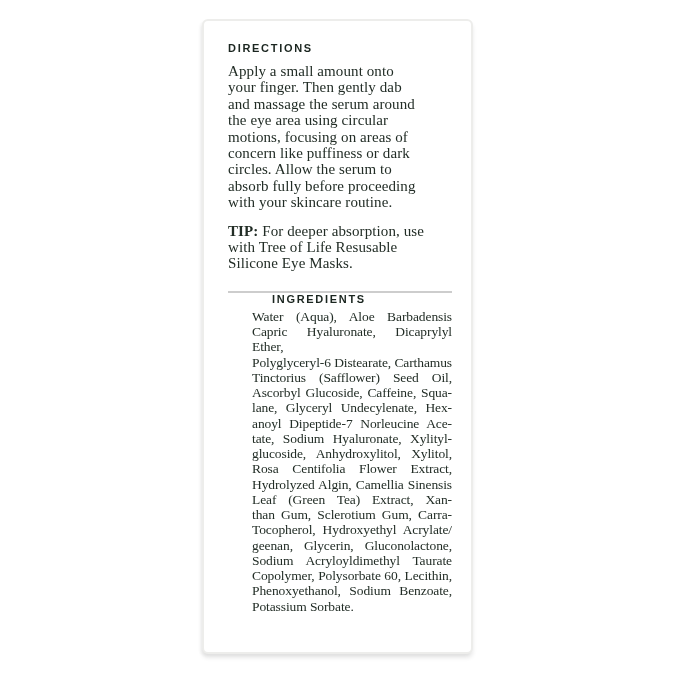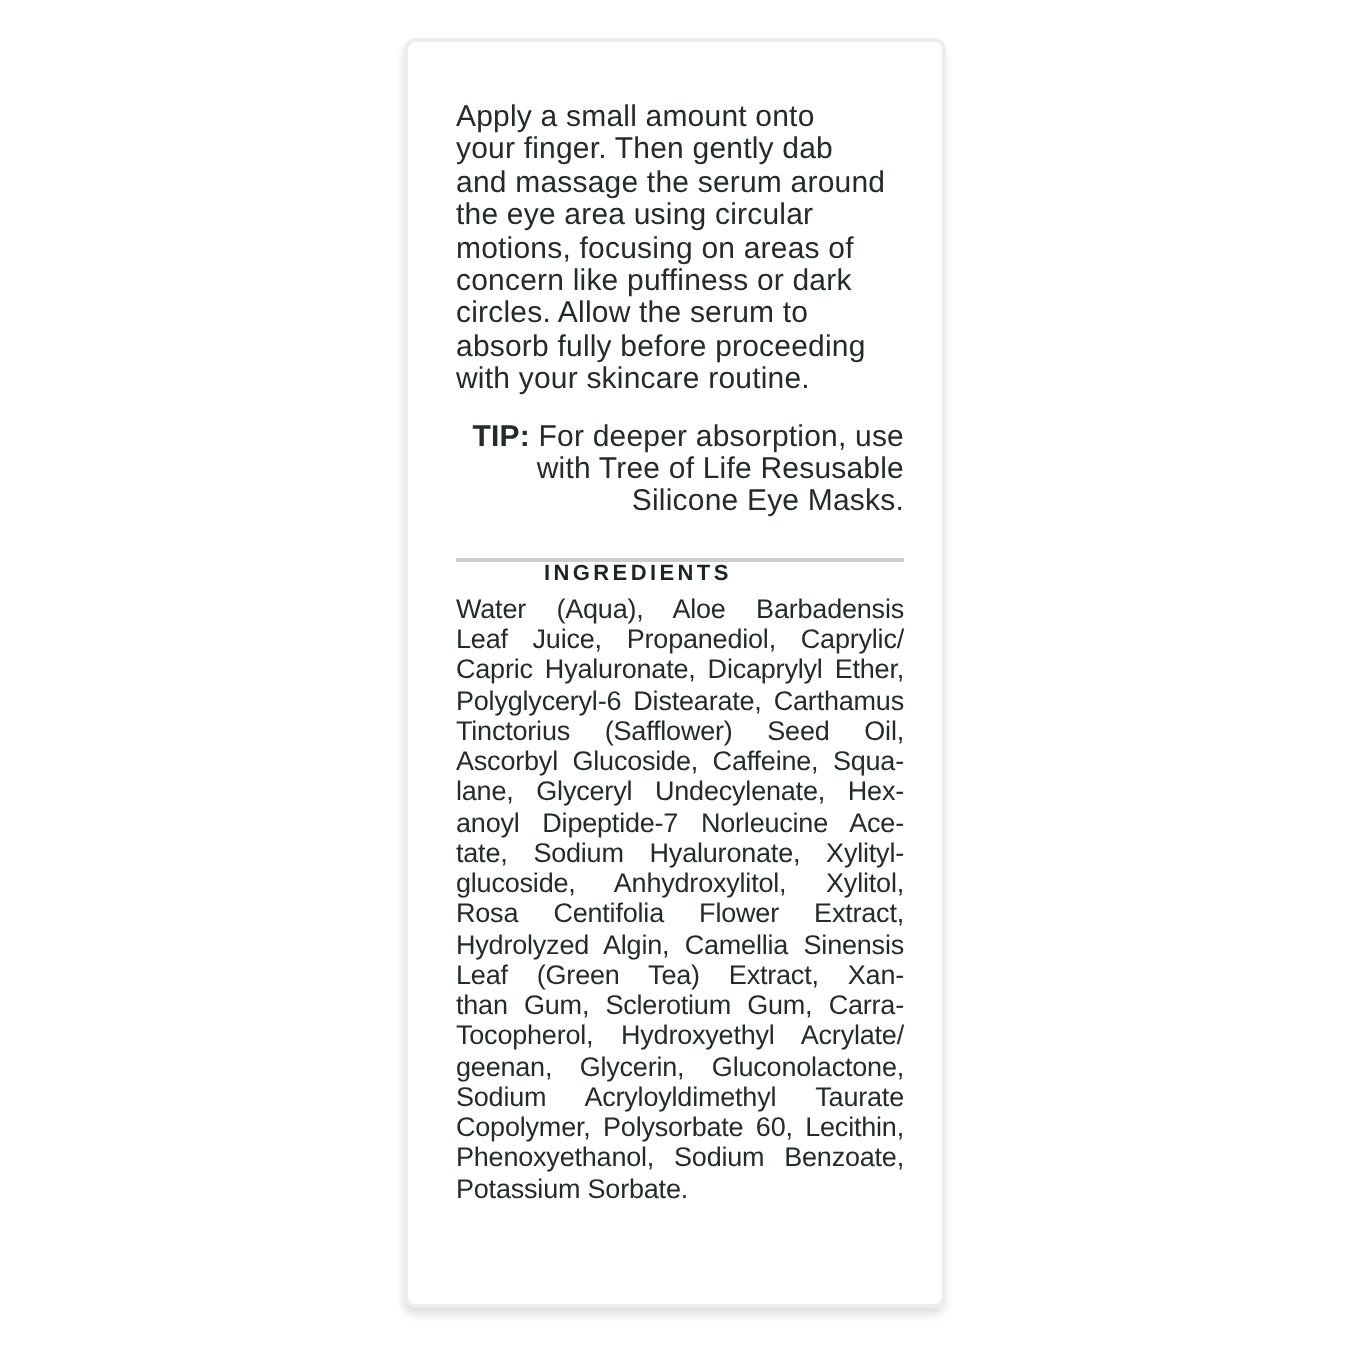--- a/index.html
+++ b/index.html
@@ -23,52 +23,54 @@
   }
   h2.section-heading {
     margin: 0;
     font-size: 11px;
     line-height: 12px;
     font-weight: 700;
     letter-spacing: 1.7px;
     color: var(--heading, #1b2620);
   }
   .body { color: var(--text, #222d26); }
-  .body .line { min-height: 1em; }
+  .body .line { min-height: 1em; font-family: Liberation Serif, serif; }
   .dir {
     font-size: 15px;
     line-height: 16.4px;
     letter-spacing: 0.1px;
     margin-top: 9px;
   }
-  .tip { margin-top: 12px; text-align: right; }
+  .tip { margin-top: 12px; }
   .tip strong { font-weight: 700; }
   .divider {
     border: none;
     height: 2px;
     background: var(--divider, #cdcdcd);
     margin: 19px 0 0 0;
   }
   .mt22 { margin-top: 22px; padding-left: 44px; }
   .ing {
     font-size: 13.5px;
     line-height: 15.25px;
     letter-spacing: -0.1px;
     margin-top: 4px;
+    margin-left: 24px;
   }
   .justify .line { text-align: justify; text-align-last: justify; }
   .justify .line:last-child { text-align-last: left; }
 </style>
 </head>
 <body>
 
 <div class="stage">
   <div class="card">
 
     <section>
+      <h2 class="section-heading">DIRECTIONS</h2>
       <div class="body dir">
           <div class="line">Apply a small amount onto</div>
           <div class="line">your finger. Then gently dab</div>
           <div class="line">and massage the serum around</div>
           <div class="line">the eye area using circular</div>
           <div class="line">motions, focusing on areas of</div>
           <div class="line">concern like puffiness or dark</div>
           <div class="line">circles. Allow the serum to</div>
           <div class="line">absorb fully before proceeding</div>
           <div class="line">with your skincare routine.</div>
@@ -79,21 +81,20 @@
           <div class="line">Silicone Eye Masks.</div>
         </div>
     </section>
 
     <hr class="divider">
 
     <section>
       <h2 class="section-heading mt22">INGREDIENTS</h2>
       <div class="body ing justify">
           <div class="line">Water (Aqua), Aloe Barbadensis</div>
-          <div class="line">Leaf Juice, Propanediol, Caprylic/</div>
           <div class="line">Capric Hyaluronate, Dicaprylyl Ether,</div>
           <div class="line">Polyglyceryl-6 Distearate, Carthamus</div>
           <div class="line">Tinctorius (Safflower) Seed Oil,</div>
           <div class="line">Ascorbyl Glucoside, Caffeine, Squa-</div>
           <div class="line">lane, Glyceryl Undecylenate, Hex-</div>
           <div class="line">anoyl Dipeptide-7 Norleucine Ace-</div>
           <div class="line">tate, Sodium Hyaluronate, Xylityl-</div>
           <div class="line">glucoside, Anhydroxylitol, Xylitol,</div>
           <div class="line">Rosa Centifolia Flower Extract,</div>
           <div class="line">Hydrolyzed Algin, Camellia Sinensis</div>

